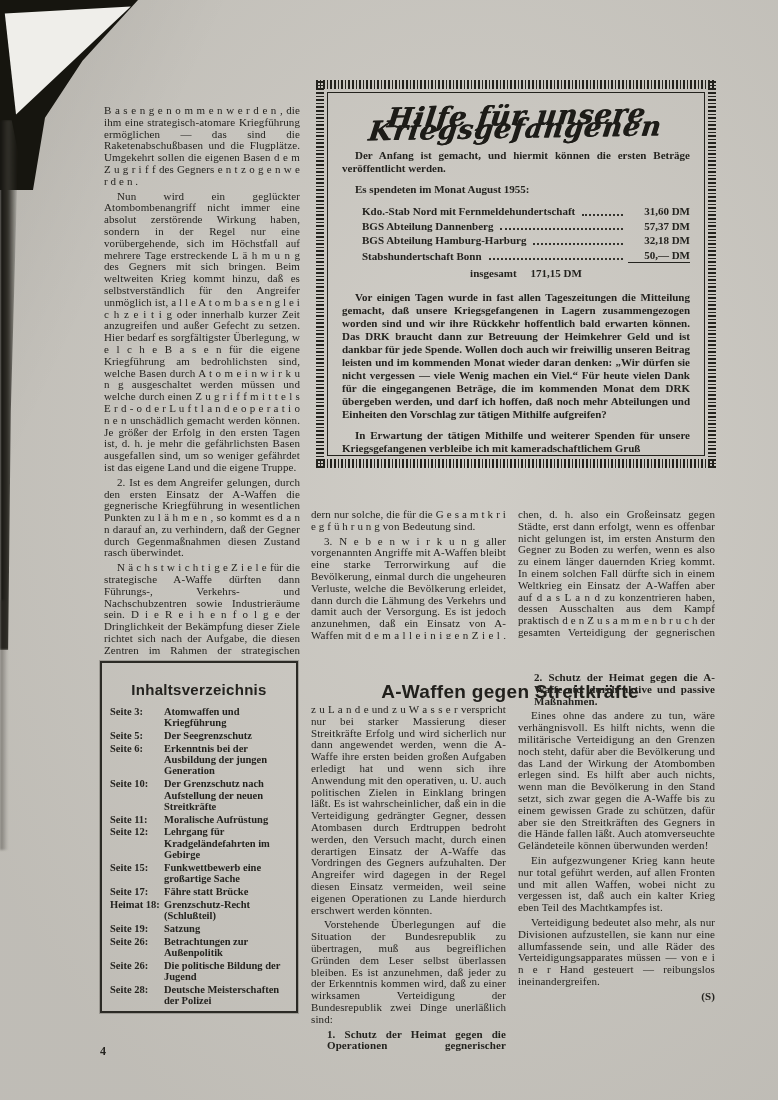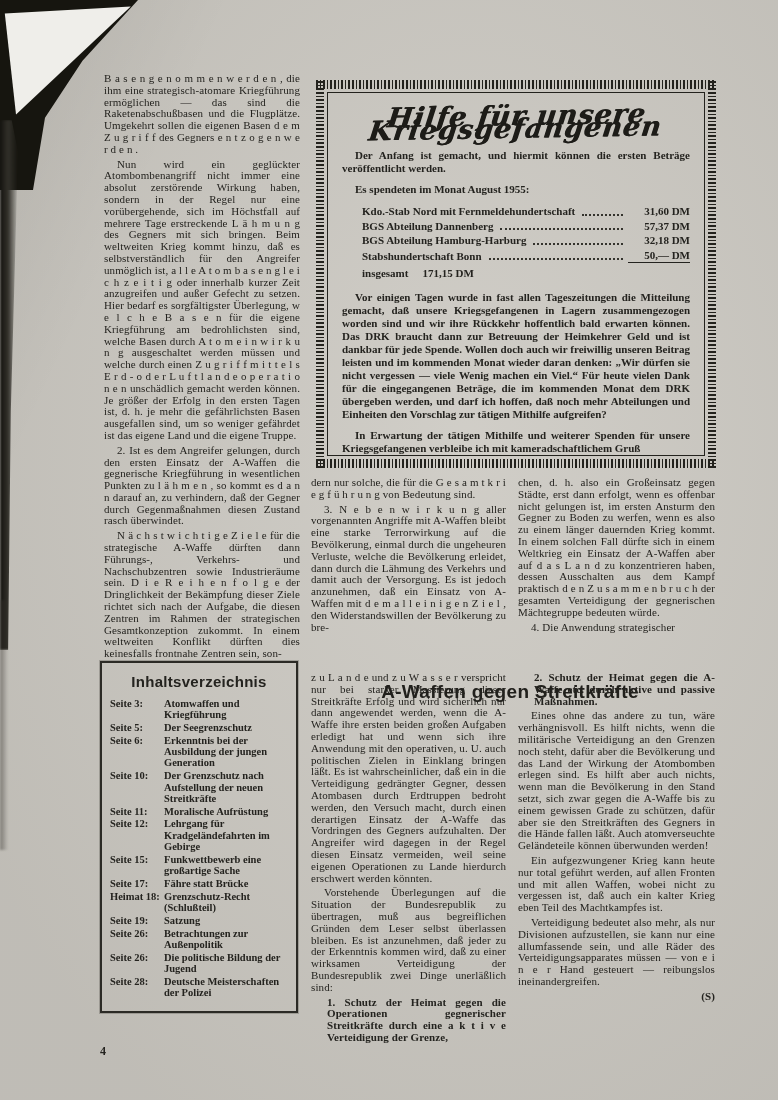--- a/index.html
+++ b/index.html
@@ -19,21 +19,21 @@
     clip-path:polygon(2% 8%,92% 2%,10% 92%);box-shadow:2px 2px 4px rgba(0,0,0,.4);}
   .edge-band{position:absolute;left:0;top:120px;width:18px;height:530px;
     background:linear-gradient(to right,#14130f 0%,#32302a 45%,rgba(50,48,42,0) 100%);
     clip-path:polygon(0 0,65% 0,100% 6%,60% 55%,45% 100%,0 100%);filter:blur(.8px);}
   .edge-band2{position:absolute;left:0;top:600px;width:8px;height:250px;
     background:linear-gradient(to right,#3a3832,rgba(58,56,50,0));opacity:.5;filter:blur(1px);}
 
   
   .col{position:absolute;text-align:justify;overflow:hidden;}
   .col p{margin:0 0 3px 0;text-indent:13px;line-height:11.8px;font-size:11px;letter-spacing:.1px;}
-  .col p.cont{text-indent:0;}
+  .col p.cont{text-indent:0;margin-top:32px;}
   .col p.bolditem{font-weight:bold;text-indent:0;padding-left:16px;position:relative;}
   .left-col{left:104px;top:73px;width:196px;height:586px;}
   .mid-col{left:311px;top:477px;width:195px;height:162px;}
   .right-col{left:518px;top:477px;width:197px;height:162px;}
   .sec-left{left:311px;top:672px;width:195px;height:382px;}
   .sec-right{left:518px;top:672px;width:197px;height:388px;}
 
   .section-heading{position:absolute;left:305px;top:681px;width:410px;text-align:center;
     font-family:"Liberation Sans",sans-serif;font-weight:bold;font-size:19px;letter-spacing:.3px;color:#21201c;}
 
@@ -53,26 +53,26 @@
   .dbox-title{font-family:"DejaVu Serif",serif;font-style:italic;font-weight:bold;
     font-size:27px;text-align:center;margin:10px 0 14px 0;letter-spacing:1px;
     transform:skewX(-8deg) rotate(-1deg);color:#1d1c18;text-shadow:.6px 0 0 #1d1c18;}
   .dbox p{margin:0 0 8px 0;text-align:justify;text-indent:13px;}
   .don-list{margin:2px 0 2px 20px;}
   .don-row{display:flex;align-items:flex-end;line-height:14.5px;}
   .don-name{white-space:nowrap;}
   .don-leader{flex:1;border-bottom:2px dotted #34332d;margin:0 5px 3px 7px;}
   .don-amount{width:62px;text-align:right;white-space:nowrap;}
   .don-row.last .don-amount{border-bottom:1.3px solid #24231f;}
-  .don-total{display:flex;justify-content:flex-start;gap:14px;line-height:16px;margin:2px 0 10px 0;}
+  .don-total{display:flex;justify-content:center;gap:14px;line-height:16px;margin:2px 0 10px 0;}
 
   
   .toc{position:absolute;left:100px;top:661px;width:198px;height:352px;
     border:2px solid #2b2a25;box-shadow:0 0 0 1px rgba(43,42,37,.25);
-    padding:8px 8px 6px 8px;box-sizing:border-box;overflow:hidden;}
+    padding:16px 8px 6px 8px;box-sizing:border-box;overflow:hidden;}
   .toc-title{font-family:"Liberation Sans",sans-serif;font-weight:bold;font-size:15px;
     text-align:center;margin:2px 0 8px 0;letter-spacing:.3px;}
   .toc-entry{display:flex;font-weight:bold;font-size:10.5px;line-height:11.3px;margin-bottom:1.5px;}
   .toc-page{width:50px;flex:0 0 50px;white-space:nowrap;}
   .toc-item{flex:1;padding-left:4px;}
 
   .page-num{position:absolute;left:100px;top:1044px;font-size:12px;font-weight:bold;}
 </style>
 </head>
 <body>

